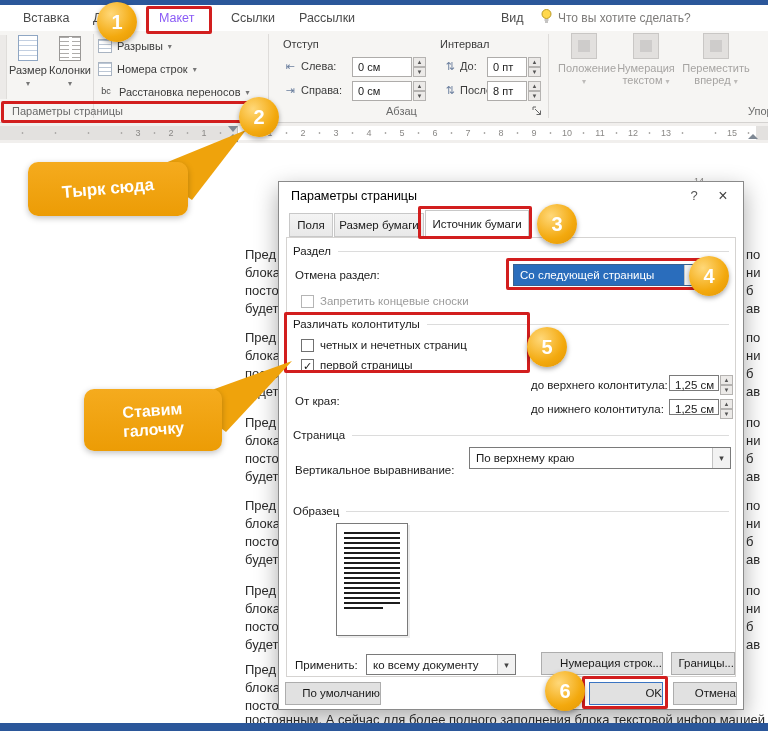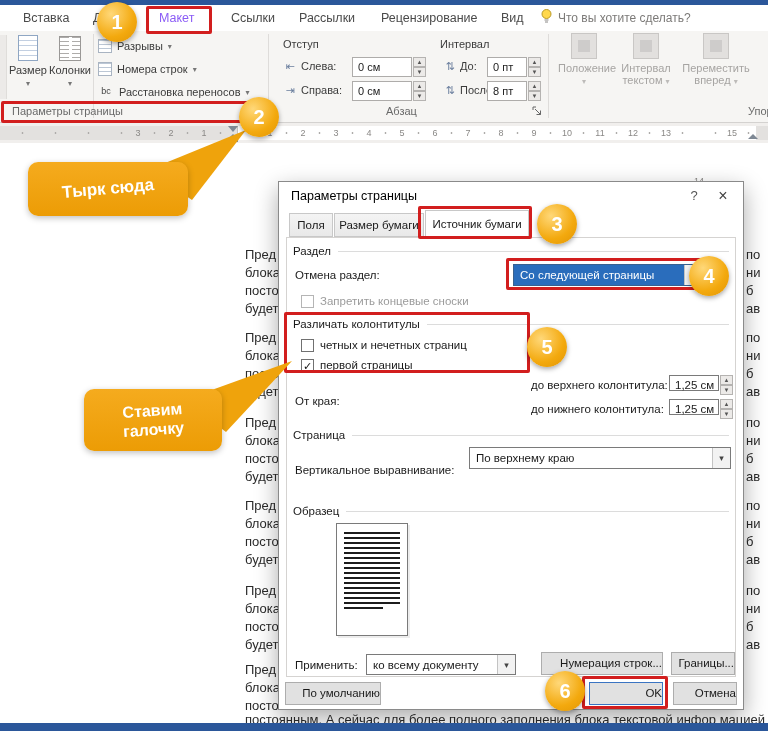--- a/index.html
+++ b/index.html
@@ -96,21 +96,20 @@
 <div class="screen">
 
   <div class="topbar"></div>
 
   <div class="tabrow">
     <span class="rtab" style="left:20px">Вставка</span>
     <span class="rtab" style="left:90px">Дизайн</span>
     <span class="rtab active" style="left:156px">Макет</span>
     <span class="rtab" style="left:228px">Ссылки</span>
     <span class="rtab" style="left:296px">Рассылки</span>
-    <span class="rtab" style="left:378px">Рецензирование</span>
     <span class="rtab" style="left:498px">Вид</span>
     <span class="tellme" style="left:540px">
       <svg width="13" height="17">
         <circle cx="6.5" cy="6" r="4.5" fill="#ffd84d" stroke="#b99a27"></circle>
         <path d="M4.5 12h4 M5 14h3" stroke="#8a8886" fill="none"></path>
       </svg><span>Что вы хотите сделать?</span>
     </span>
   </div>
 
   <div class="ribbon">
@@ -205,21 +204,21 @@
     </span>
 
     <div class="vsep" style="left:548px"></div>
 
     <div class="bigbtn disabled" style="left:558px;top:2px;width:52px">
       <div class="iconA"></div>
       <span class="blabel"><span>Положение</span> <span class="dd">▾</span></span>
     </div>
     <div class="bigbtn disabled" style="left:614px;top:2px;width:64px">
       <div class="iconA"></div>
-      <span class="blabel"><span>Интервал текстом</span> <span class="dd">▾</span></span>
+      <span class="blabel"><span>Нумерация текстом</span> <span class="dd">▾</span></span>
     </div>
     <div class="bigbtn disabled" style="left:682px;top:2px;width:68px">
       <div class="iconA"></div>
       <span class="blabel"><span>Переместить вперед</span> <span class="dd">▾</span></span>
     </div>
     <span class="grouplabel" style="left:748px">Упор</span>
   </div>
 
   <div class="ruler">
     <div class="band" style="left:0;width:237px;background:#e3e1df"></div>

